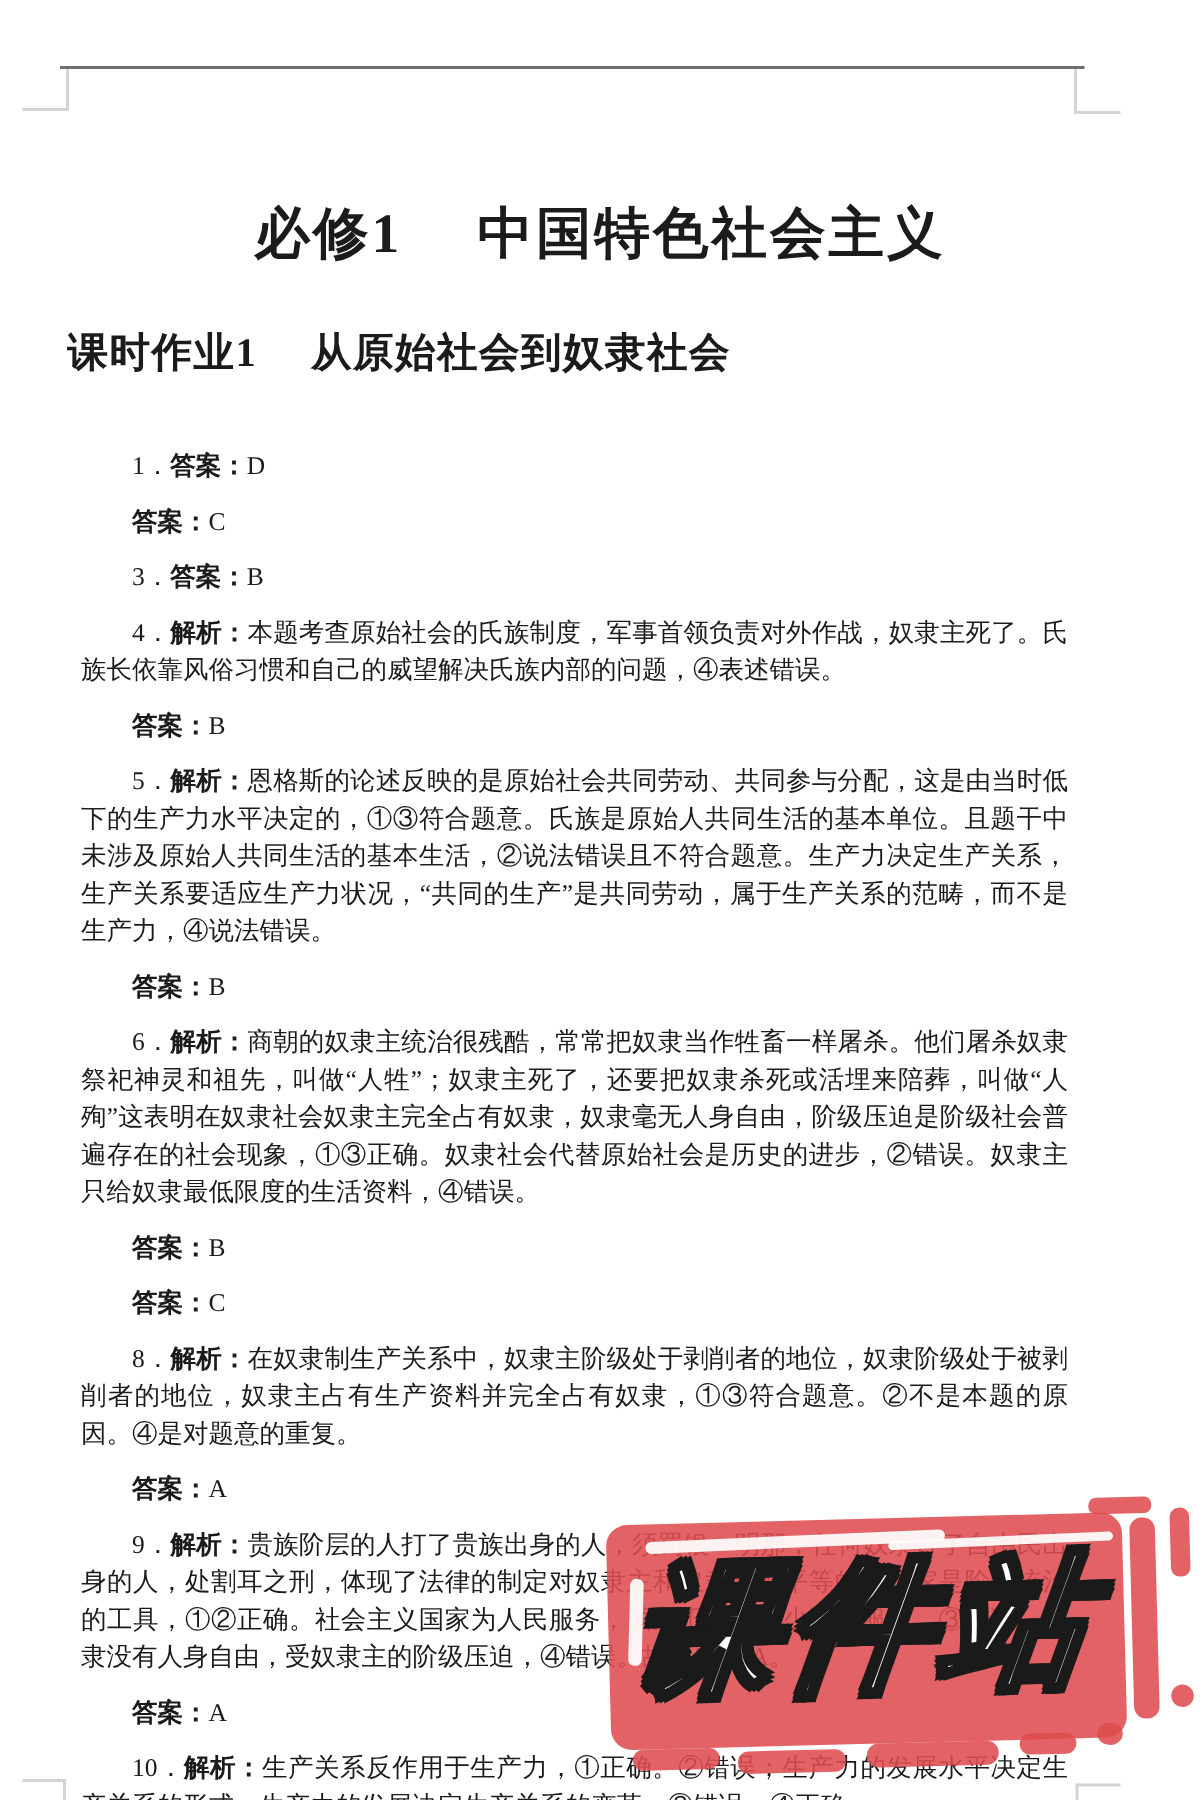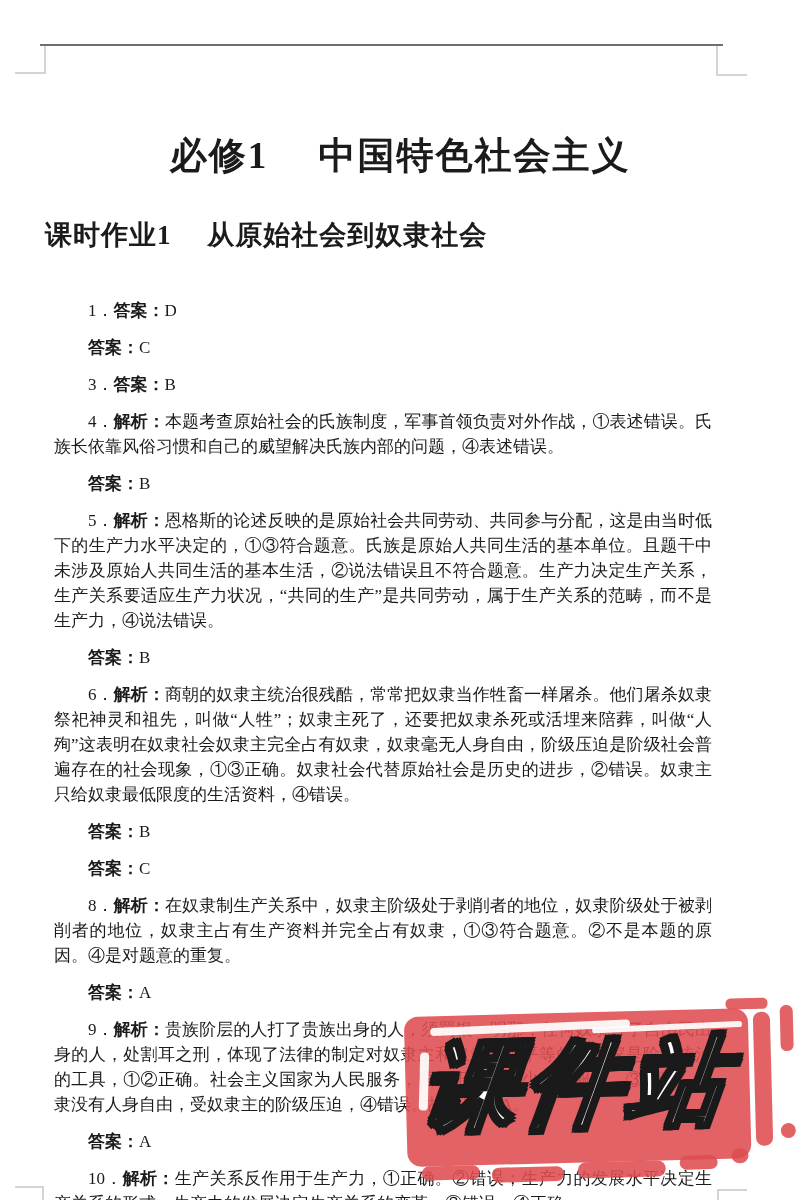--- a/index.html
+++ b/index.html
@@ -72,21 +72,21 @@
   <div class="title">必修1　 中国特色社会主义</div>
   <div class="subtitle">课时作业1　 从原始社会到奴隶社会</div>
 
   <div class="bodytext">
     <p><span>1．</span><span class="b">答案：</span><span>D</span></p>
 
     <p><span class="b">答案：</span><span>C</span></p>
 
     <p><span>3．</span><span class="b">答案：</span><span>B</span></p>
 
-    <p><span>4．</span><span class="b">解析：</span><span>本题考查原始社会的氏族制度，军事首领负责对外作战，①表述错误。氏族长依靠风俗习惯和自己的威望解决氏族内部的问题，④表述错误。</span></p>
+    <p><span>4．</span><span class="b">解析：</span><span>本题考查原始社会的氏族制度，军事首领负责对外作战，奴隶主死了。氏族长依靠风俗习惯和自己的威望解决氏族内部的问题，④表述错误。</span></p>
     <p><span class="b">答案：</span><span>B</span></p>
 
     <p><span>5．</span><span class="b">解析：</span><span>恩格斯的论述反映的是原始社会共同劳动、共同参与分配，这是由当时低下的生产力水平决定的，①③符合题意。氏族是原始人共同生活的基本单位。且题干中未涉及原始人共同生活的基本生活，②说法错误且不符合题意。生产力决定生产关系，生产关系要适应生产力状况，“共同的生产”是共同劳动，属于生产关系的范畴，而不是生产力，④说法错误。</span></p>
     <p><span class="b">答案：</span><span>B</span></p>
 
     <p><span>6．</span><span class="b">解析：</span><span>商朝的奴隶主统治很残酷，常常把奴隶当作牲畜一样屠杀。他们屠杀奴隶祭祀神灵和祖先，叫做“人牲”；奴隶主死了，还要把奴隶杀死或活埋来陪葬，叫做“人殉”这表明在奴隶社会奴隶主完全占有奴隶，奴隶毫无人身自由，阶级压迫是阶级社会普遍存在的社会现象，①③正确。奴隶社会代替原始社会是历史的进步，②错误。奴隶主只给奴隶最低限度的生活资料，④错误。</span></p>
     <p><span class="b">答案：</span><span>B</span></p>
 
     <p><span class="b">答案：</span><span>C</span></p>
 

